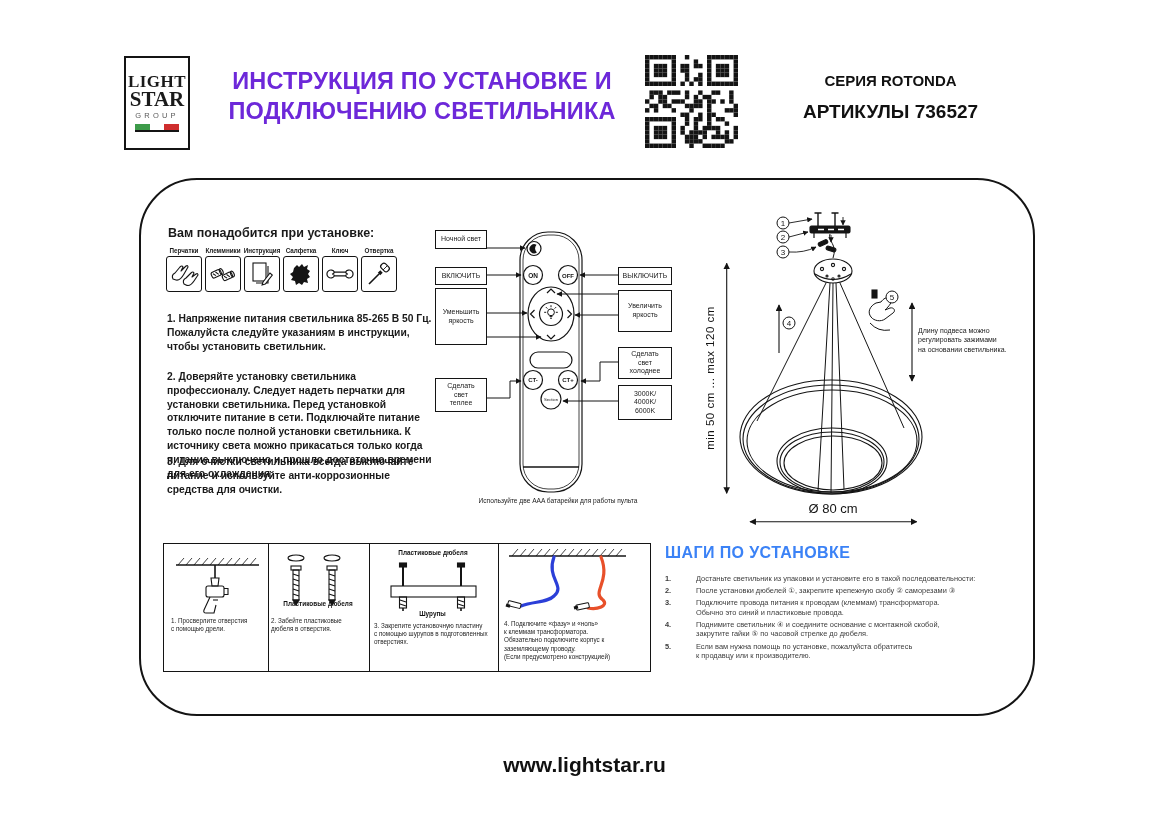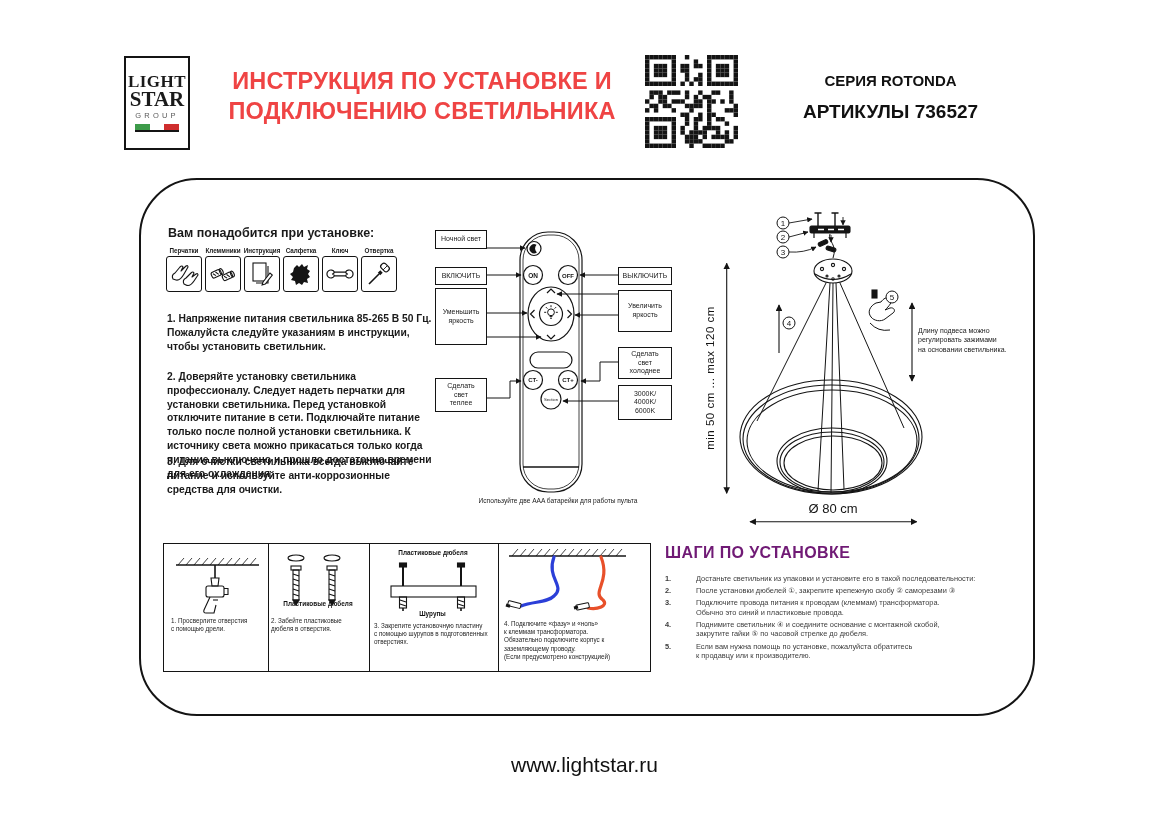--- a/index.html
+++ b/index.html
@@ -11,21 +11,21 @@
   
   .logo-box{left:124px;top:56px;width:62px;height:90px;border:2px solid #141414;
             display:flex;flex-direction:column;align-items:center;justify-content:center;
             font-family:"Liberation Serif","DejaVu Serif",serif;text-align:center}
   .logo-light{font-size:17px;font-weight:700;line-height:16px;letter-spacing:.5px}
   .logo-star{font-size:21px;font-weight:700;line-height:19px}
   .logo-group{font-family:"Liberation Sans",sans-serif;font-size:7.5px;letter-spacing:3.2px;
               color:#5a5a5a;margin:2px 12px 4px}
   .logo-flag{width:44px;height:6px;border-bottom:2px solid #141414}
   .doc-title{left:222px;top:66px;width:400px;text-align:center;font-size:23.5px;font-weight:700;
-             line-height:30px;letter-spacing:.2px;color:#ef4444}
+             line-height:30px;letter-spacing:.2px;color:#6d28d9}
   .qr{left:645px;top:55px;width:93px;height:93px}
   .series{left:758px;top:72px;width:265px;text-align:center;font-size:15px;font-weight:700;color:#111}
   .articles{left:758px;top:101px;width:265px;text-align:center;font-size:19px;font-weight:700;color:#111}
 
   
   .main-panel{left:139px;top:178px;width:892px;height:534px;border:2px solid #141414;border-radius:58px}
 
   
   .req-heading{left:168px;top:226px;font-size:12.5px;font-weight:700}
   .tools-row{left:166px;top:247px;display:flex;gap:3px}
@@ -43,27 +43,27 @@
   
   .lamp-note{left:918px;top:326px;width:118px;font-size:7px;line-height:9.4px;color:#222}
 
   
   .install-grid{left:163px;top:543px;width:486px;height:127px;border:1px solid #141414}
   .vline{position:absolute;top:0;width:1px;height:127px;background:#141414}
   .pcap{font-size:6.3px;line-height:8.2px;color:#1e1e1e}
   .plabel{font-size:6.4px;font-weight:700;text-align:center;color:#111}
 
   
-  .steps-heading{left:665px;top:544px;font-size:16px;font-weight:600;letter-spacing:.4px;color:#701a75}
+  .steps-heading{left:665px;top:544px;font-size:16px;font-weight:600;letter-spacing:.4px;color:#3b82f6}
   .steps-list{left:665px;top:574px;width:368px}
   .step{display:flex;margin-bottom:2.5px;color:#3c3c3c}
   .step-num{width:31px;font-size:7.4px;font-weight:700;line-height:9.6px}
   .step-text{flex:1;font-size:7.4px;line-height:9.6px}
 
-  .footer-url{left:0;top:753px;width:1169px;text-align:center;font-size:21px;font-weight:400;color:#111}
+  .footer-url{left:0;top:753px;width:1169px;text-align:center;font-size:21px;font-weight:700;color:#111}
 
   svg{display:block}
 </style>
 </head>
 <body>
 
 <div class="page">
 
   <div class="abs logo-box">
     <div class="logo-light">LIGHT</div>

